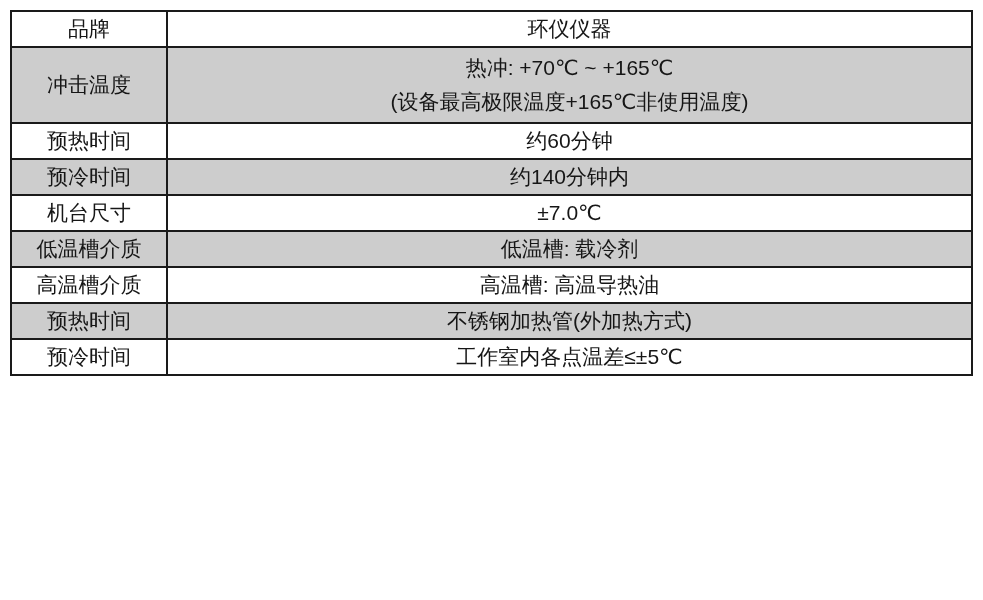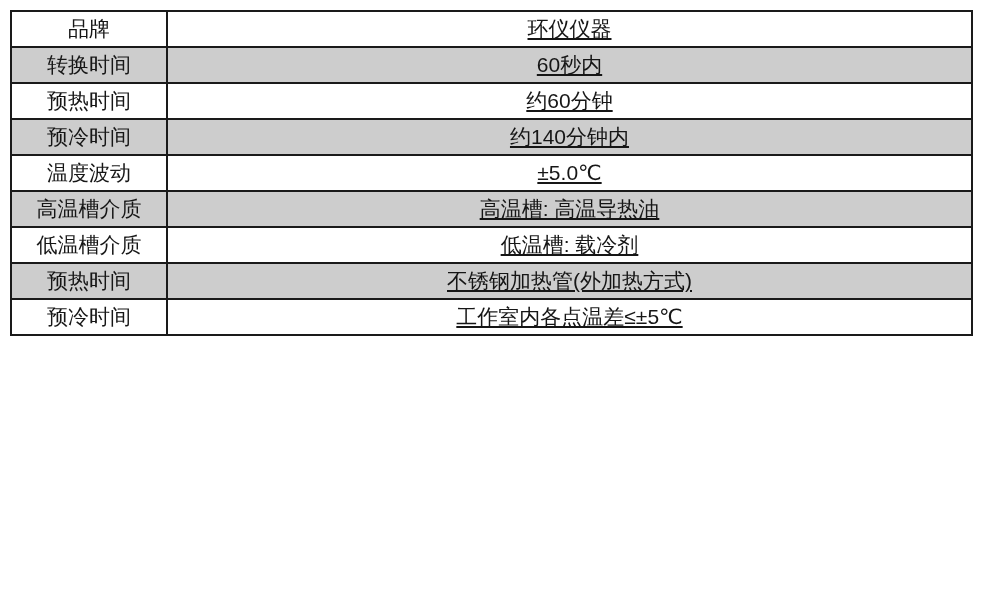--- a/index.html
+++ b/index.html
@@ -35,59 +35,60 @@
     padding: 0 6px;
     line-height: 1.6;
     overflow: hidden;
   }
   col.label-col { width: 156px; }
   tr.row-single { height: 36px; }
   tr.row-double-lg { height: 76px; }
   tr.row-double-md { height: 74px; }
   tr:nth-child(even) td { background: var(--row_alt_bg, #cdcdcd); }
   tr:nth-child(odd) td { background: #ffffff; }
-  td.value-cell { white-space: pre-line; text-decoration: underline; }
+  td.value-cell { white-space: pre-line; }
 </style>
 </head>
 <body>
 
 <div class="page">
   <table class="spec-table">
     <colgroup>
       <col class="label-col">
       <col class="value-col">
     </colgroup>
     <tbody>
       <tr class="row-single">
         <td class="label-cell">品牌</td>
         <td class="value-cell">环仪仪器</td>
       </tr>
-      <tr class="row-single">
-        <td class="label-cell">转换时间</td>
-        <td class="value-cell">60秒内</td>
+      <tr class="row-double-lg">
+        <td class="label-cell">冲击温度</td>
+        <td class="value-cell">热冲: +70℃ ~ +165℃
+(设备最高极限温度+165℃非使用温度)</td>
       </tr>
       <tr class="row-single">
         <td class="label-cell">预热时间</td>
         <td class="value-cell">约60分钟</td>
       </tr>
       <tr class="row-single">
         <td class="label-cell">预冷时间</td>
         <td class="value-cell">约140分钟内</td>
       </tr>
       <tr class="row-single">
-        <td class="label-cell">温度波动</td>
-        <td class="value-cell">±5.0℃</td>
+        <td class="label-cell">机台尺寸</td>
+        <td class="value-cell">±7.0℃</td>
+      </tr>
+      <tr class="row-single">
+        <td class="label-cell">低温槽介质</td>
+        <td class="value-cell">低温槽: 载冷剂</td>
       </tr>
       <tr class="row-single">
         <td class="label-cell">高温槽介质</td>
         <td class="value-cell">高温槽: 高温导热油</td>
-      </tr>
-      <tr class="row-single">
-        <td class="label-cell">低温槽介质</td>
-        <td class="value-cell">低温槽: 载冷剂</td>
       </tr>
       <tr class="row-single">
         <td class="label-cell">预热时间</td>
         <td class="value-cell">不锈钢加热管(外加热方式)</td>
       </tr>
       <tr class="row-single">
         <td class="label-cell">预冷时间</td>
         <td class="value-cell">工作室内各点温差≤±5℃</td>
       </tr>
     </tbody>

